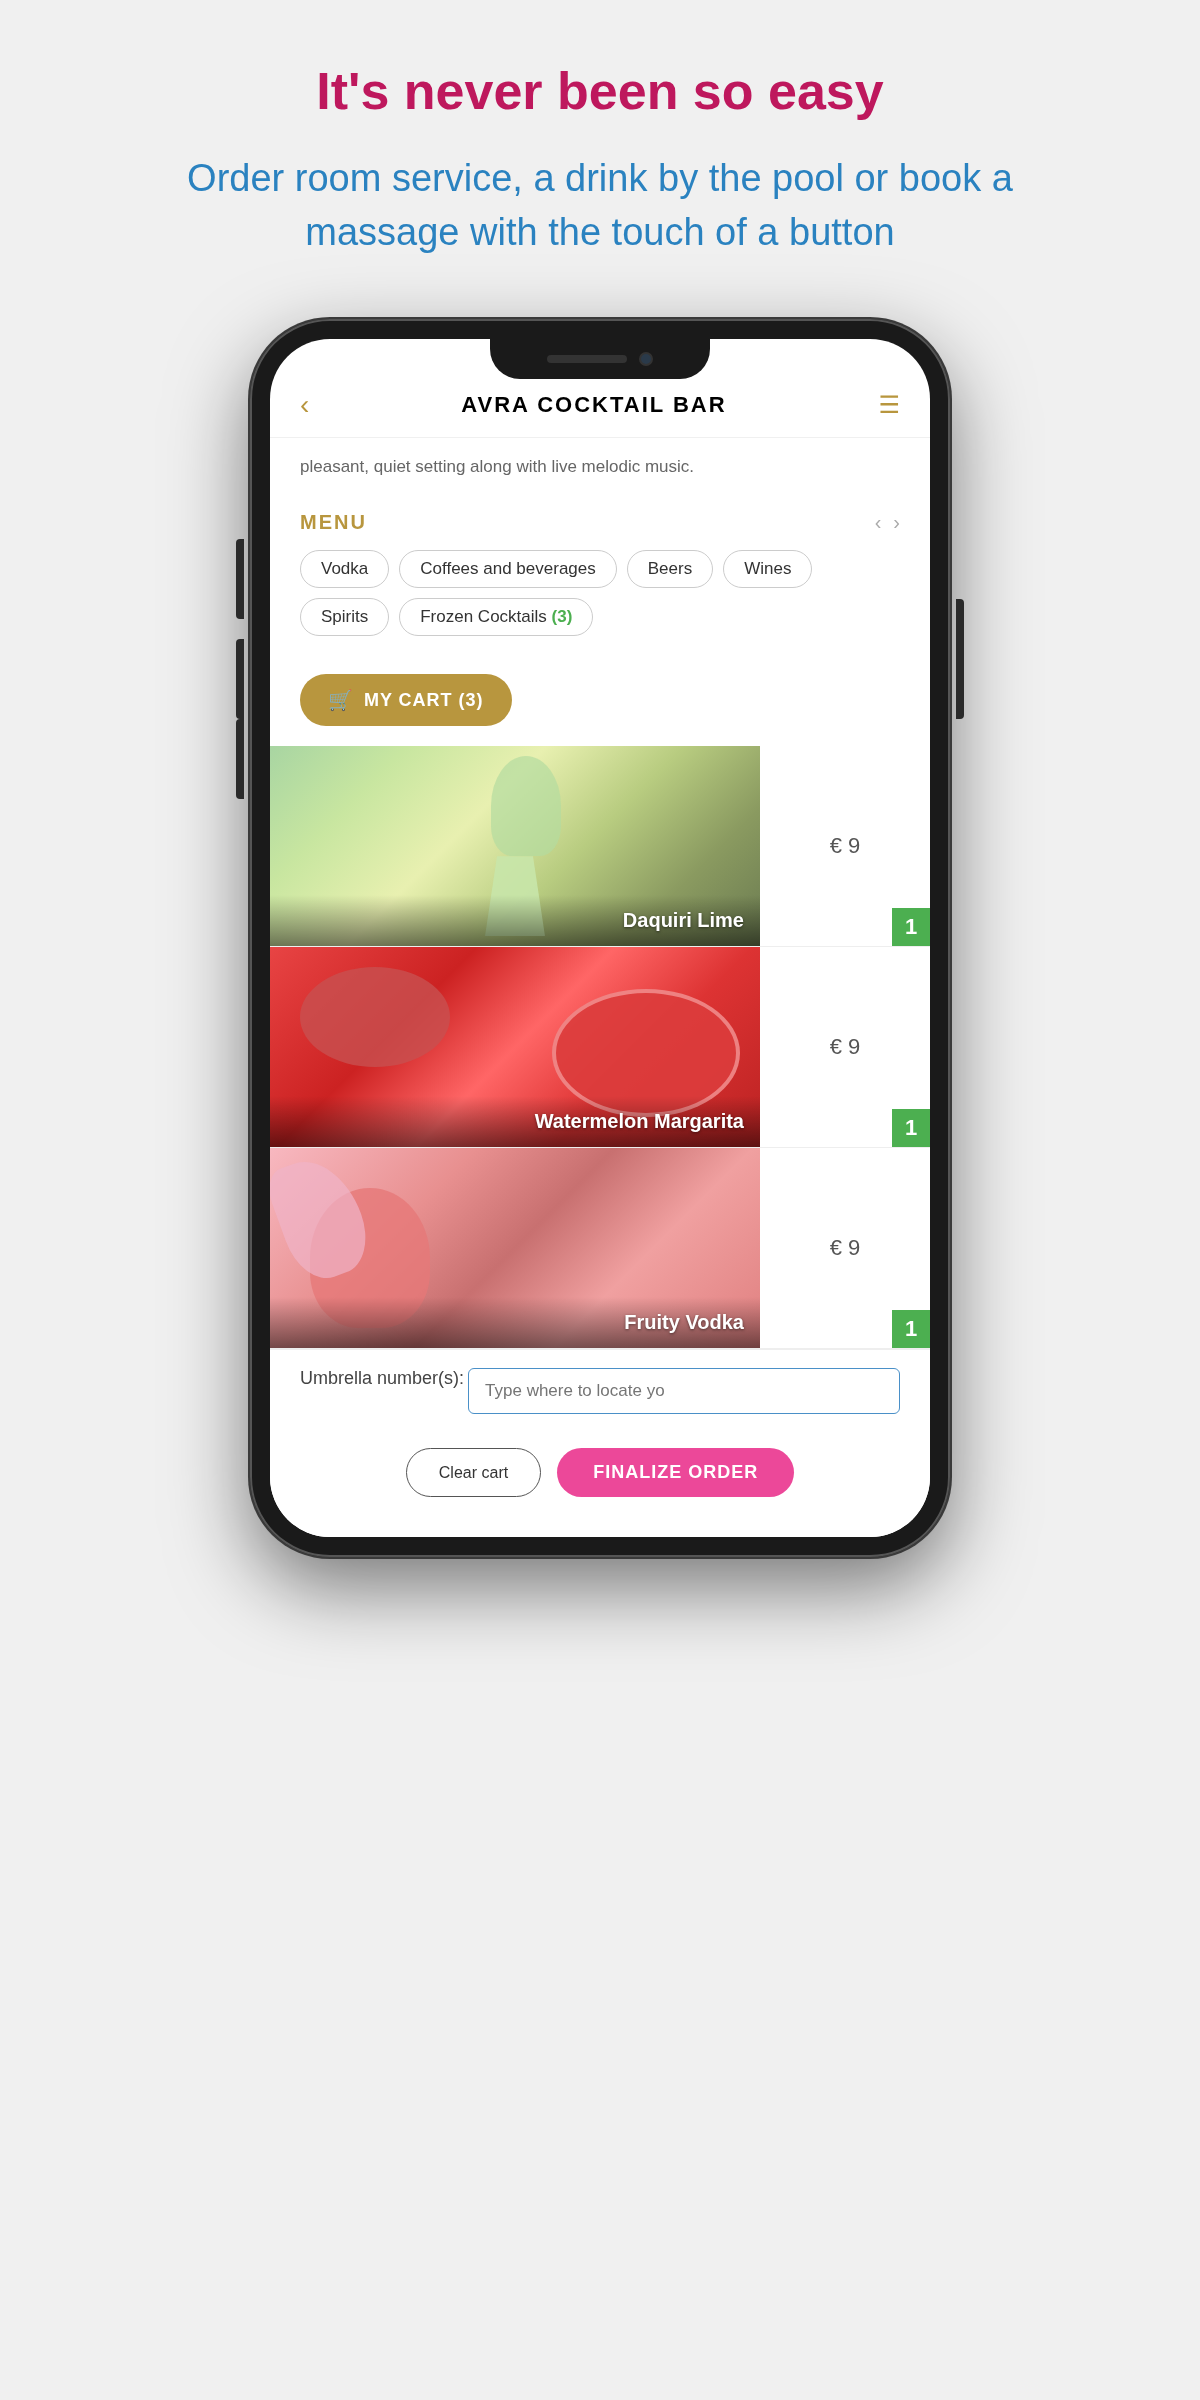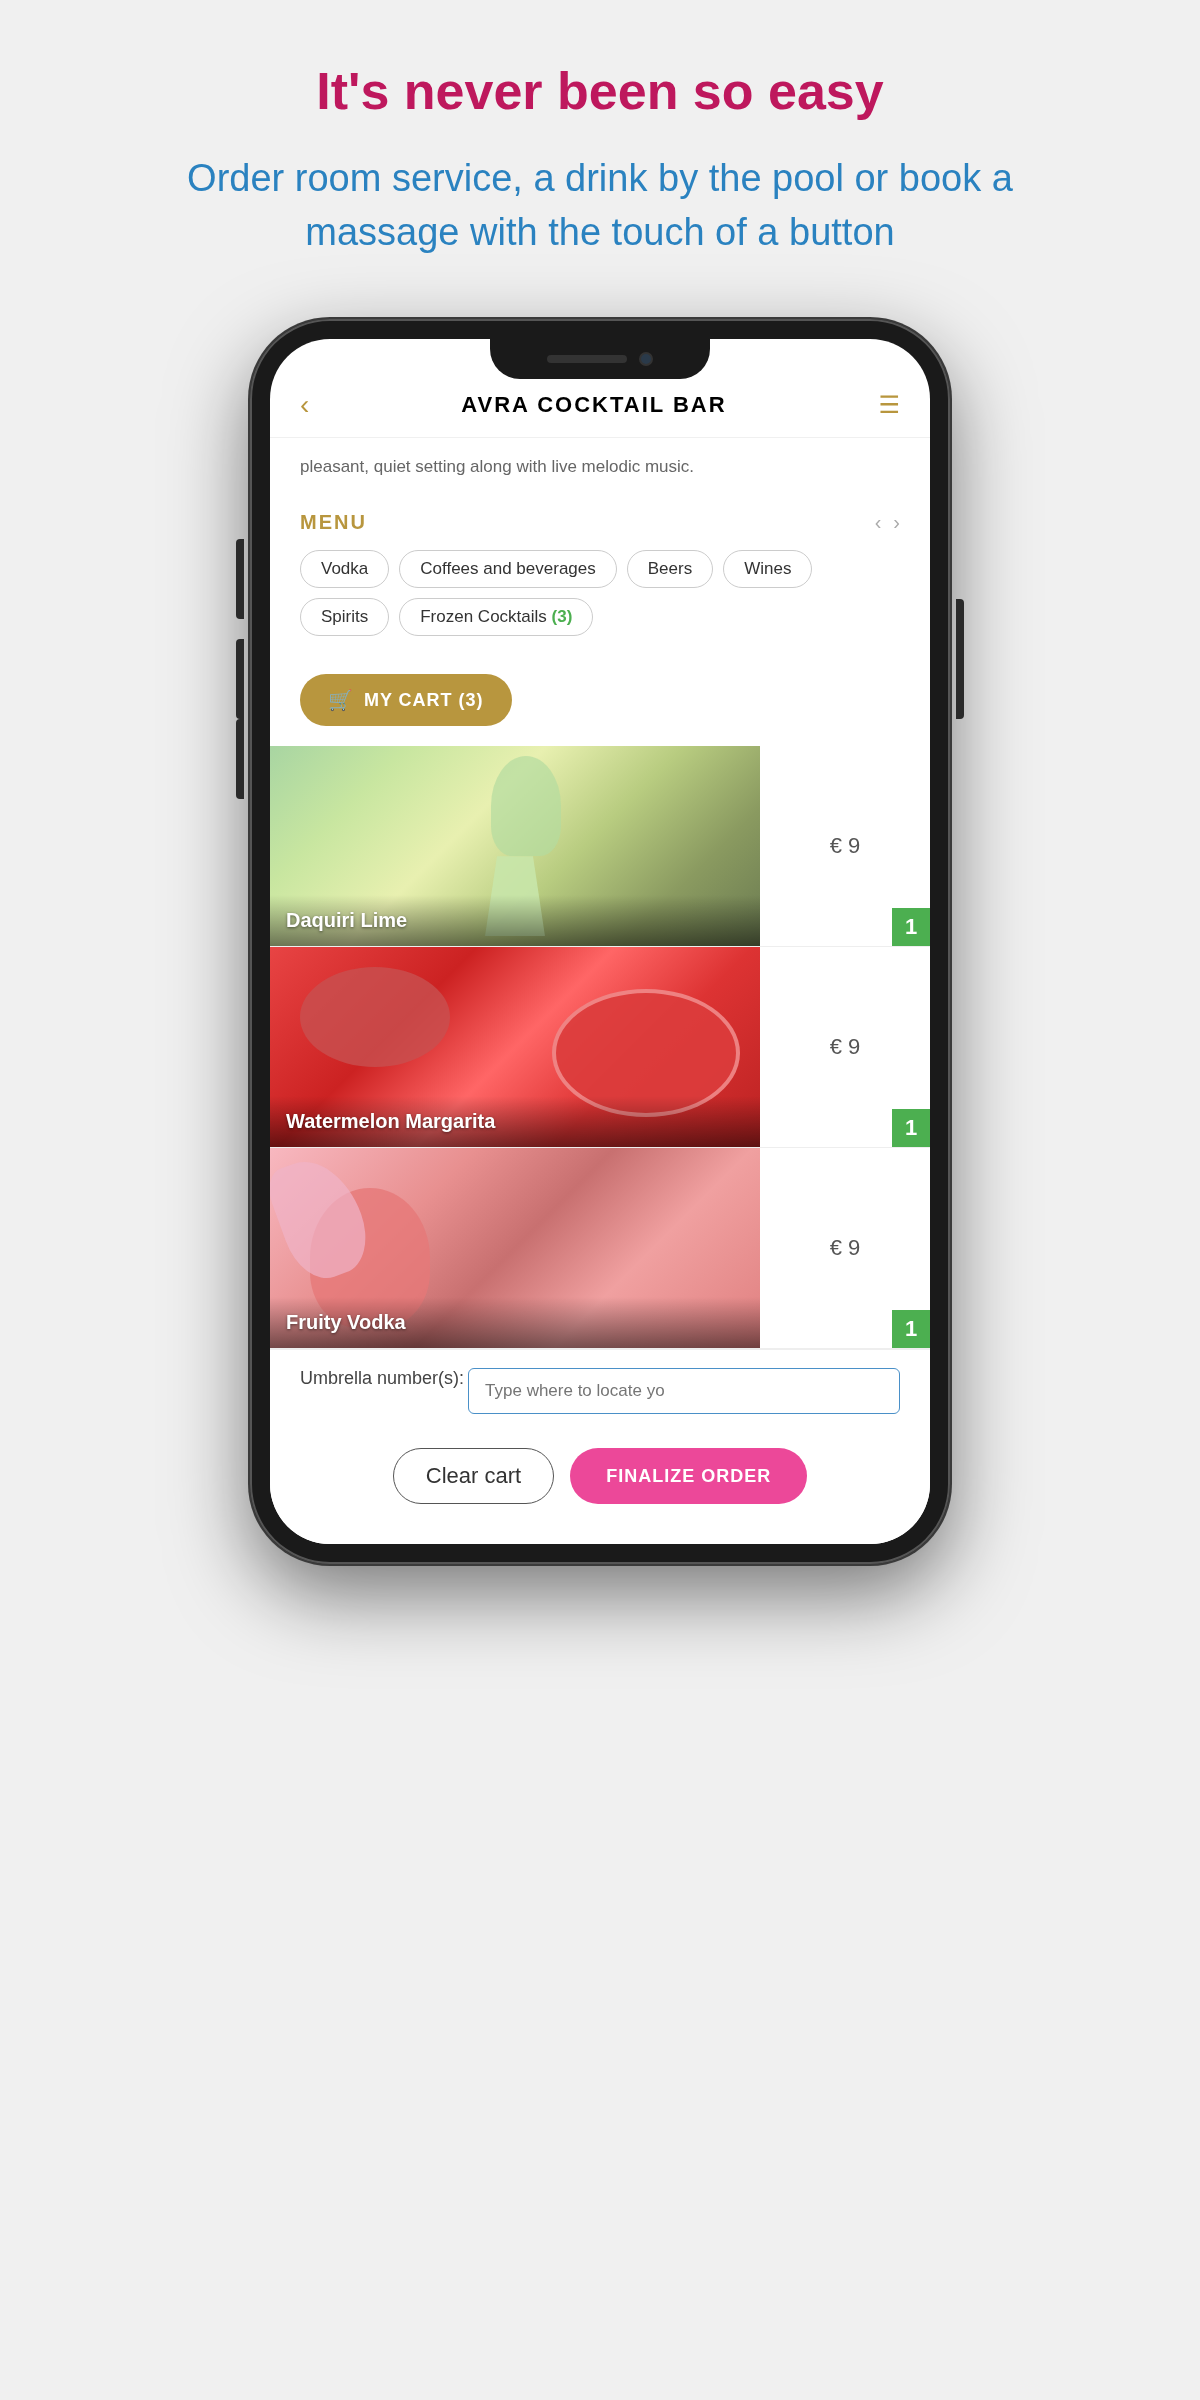--- a/index.html
+++ b/index.html
@@ -308,20 +308,21 @@
       transform: rotate(-20deg);
     }
 
     .menu-item-overlay {
       position: absolute;
       bottom: 0;
       left: 0;
       right: 0;
       padding: 14px 16px;
       background: linear-gradient(transparent, rgba(0,0,0,0.5));
+      text-align: right;
     }
     .menu-item-name {
       color: #fff;
       font-size: 20px;
       font-weight: 600;
       text-shadow: 0 1px 3px rgba(0,0,0,0.5);
     }
 
     
     .umbrella-section {
@@ -354,21 +355,21 @@
       display: flex;
       gap: 16px;
       justify-content: center;
     }
     .btn-clear {
       border: 1.5px solid #555;
       background: #fff;
       color: #333;
       border-radius: 30px;
       padding: 14px 32px;
-      font-size: 22px;
+      font-size: 16px;
       cursor: pointer;
     }
     .btn-finalize {
       background: #ec4899;
       color: #fff;
       border: none;
       border-radius: 30px;
       padding: 14px 36px;
       font-size: 18px;
       font-weight: 700;

